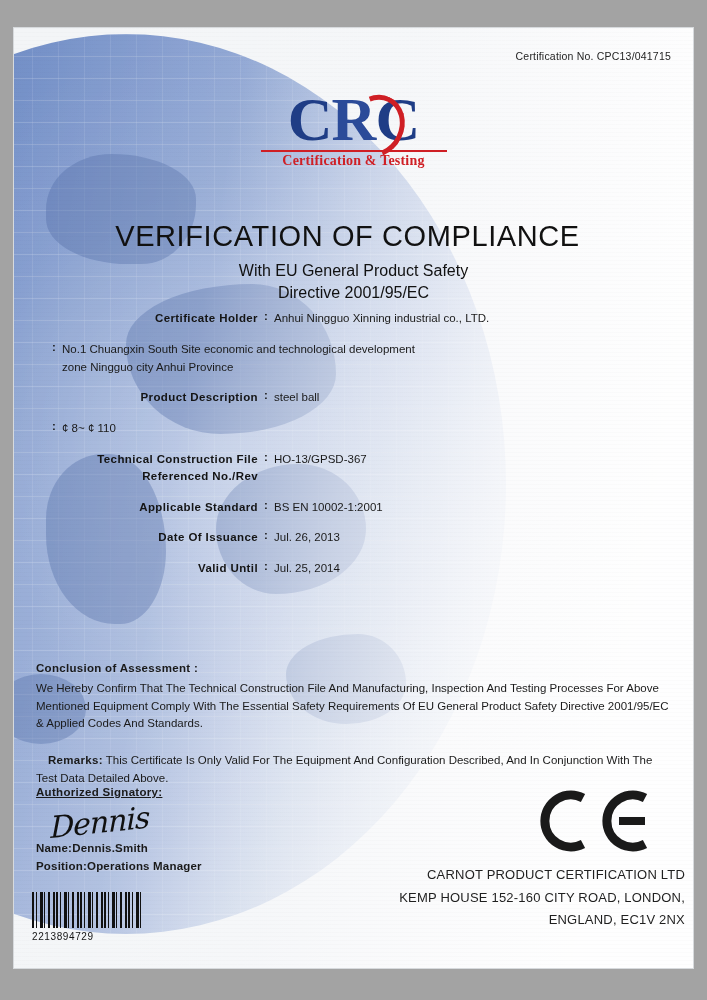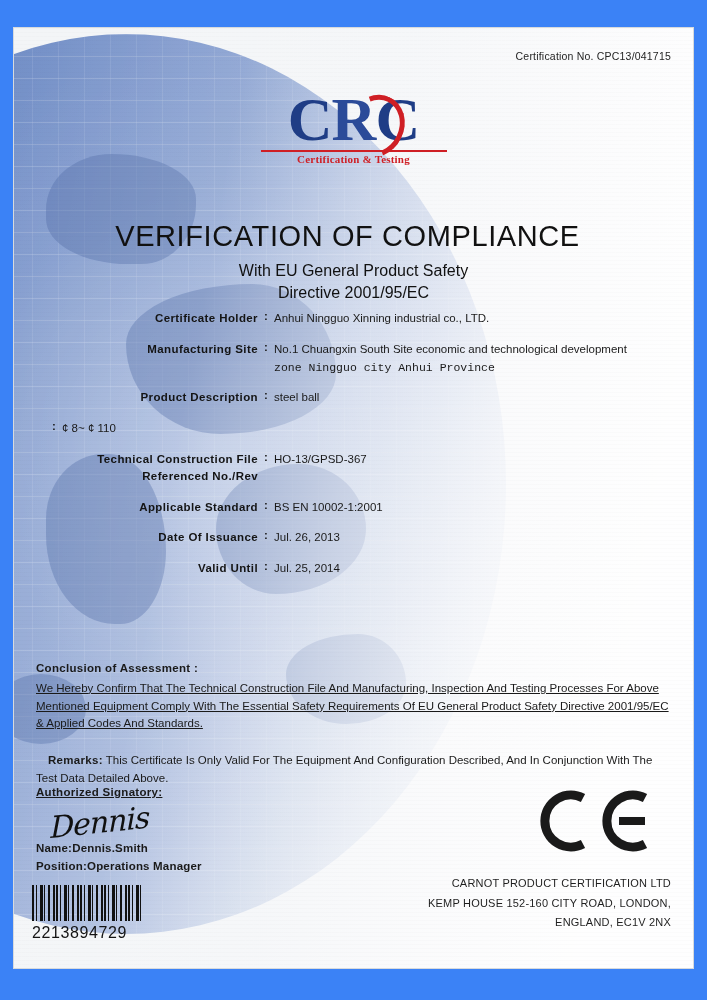--- a/index.html
+++ b/index.html
@@ -8,21 +8,21 @@
     background: #ffffff;
   }
   body {
     font-family: "Liberation Sans", sans-serif;
   }
   .page {
     position: relative;
     width: 707px;
     height: 1000px;
     overflow: hidden;
-    background: #3b82f6;
+    background: #a3a3a3;
     margin: 0 auto;
   }
   
   .sheet {
     position: absolute;
     left: 14px;
     top: 28px;
     width: 679px;
     height: 940px;
     background: #f3f5f7;
@@ -130,21 +130,21 @@
     transform: rotate(26deg);
   }
   .logo-rule {
     width: 186px;
     height: 2px;
     background: #cf1f25;
     margin: 1px auto 1px;
   }
   .logo-tag {
     font-family: "Liberation Serif", serif;
-    font-size: 11px;
+    font-size: 14px;
     font-weight: bold;
     color: #cf1f25;
     letter-spacing: 0.2px;
   }
   
   .title {
     position: absolute;
     left: 0; right: 12px;
     top: 192px;
     text-align: center;
@@ -188,41 +188,41 @@
     width: 16px;
     text-align: center;
     font-weight: bold;
   }
   .field .val {
     flex: 1;
     padding-right: 24px;
     line-height: 1.55;
     color: #1a1a1a;
   }
-  .field .val .line2 { display: block; font-family: Liberation Mono, monospace; }
+  .field .val .line2 { display: block; }
   .lbl-sub {
     display: block;
     font-weight: bold;
   }
   
   .block {
     position: absolute;
     left: 22px;
     right: 22px;
     font-size: 11.5px;
     line-height: 1.55;
     color: #1a1a1a;
     margin-top: 36px;
   }
   .block .hd {
     font-weight: bold;
     letter-spacing: 0.3px;
   }
   .conclusion { top: 596px; }
-  .conclusion .body { margin-top: 2px; text-decoration: underline; }
+  .conclusion .body { margin-top: 2px; }
   .remarks { top: 688px; }
   .remarks .hd { display: inline; padding-left: 12px; }
   .signatory {
     position: absolute;
     left: 22px;
     top: 758px;
     font-size: 11.5px;
     color: #1a1a1a;
   }
   .signatory .hd {
@@ -249,24 +249,24 @@
     position: absolute;
     right: 36px;
     top: 762px;
     width: 120px;
     height: 62px;
   }
   .ce svg { display: block; }
   
   .footer {
     position: absolute;
-    right: 22px;
+    right: 8px;
     bottom: 36px;
     text-align: right;
-    font-size: 11px;
+    font-size: 13px;
     line-height: 1.75;
     color: #1f1f1f;
     letter-spacing: 0.2px;
   }
   
   .barcode-wrap {
     position: absolute;
     left: 18px;
     bottom: 26px;
   }
@@ -276,21 +276,21 @@
     background:
       repeating-linear-gradient(to right,
         #111 0 2px, transparent 2px 4px,
         #111 4px 5px, transparent 5px 8px,
         #111 8px 11px, transparent 11px 12px,
         #111 12px 13px, transparent 13px 16px,
         #111 16px 18px, transparent 18px 21px,
         #111 21px 23px, transparent 23px 24px);
   }
   .barcode-num {
-    font-size: 16px;
+    font-size: 10px;
     letter-spacing: 0.6px;
     margin-top: 3px;
     color: #141414;
   }
 </style>
 </head>
 <body>
 
 <div class="page">
   <div class="sheet">
@@ -328,21 +328,20 @@
 
       <div class="fields">
 
         <div class="field">
           <div class="lbl">Certificate Holder</div>
           <div class="colon">:</div>
           <div class="val">Anhui Ningguo Xinning industrial co., LTD.</div>
         </div>
 
         <div class="field">
-          <div class="lbl">Manufacturing Site</div>
           <div class="colon">:</div>
           <div class="val">
             <span>No.1 Chuangxin South Site  economic and technological development</span>
             <span class="line2">zone  Ningguo city Anhui Province</span>
           </div>
         </div>
 
         <div class="field">
           <div class="lbl">Product Description</div>
           <div class="colon">:</div>

